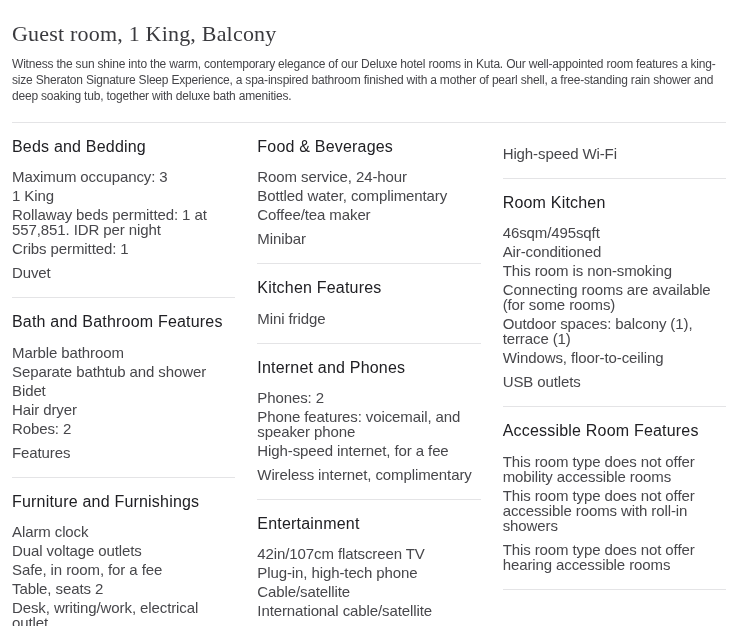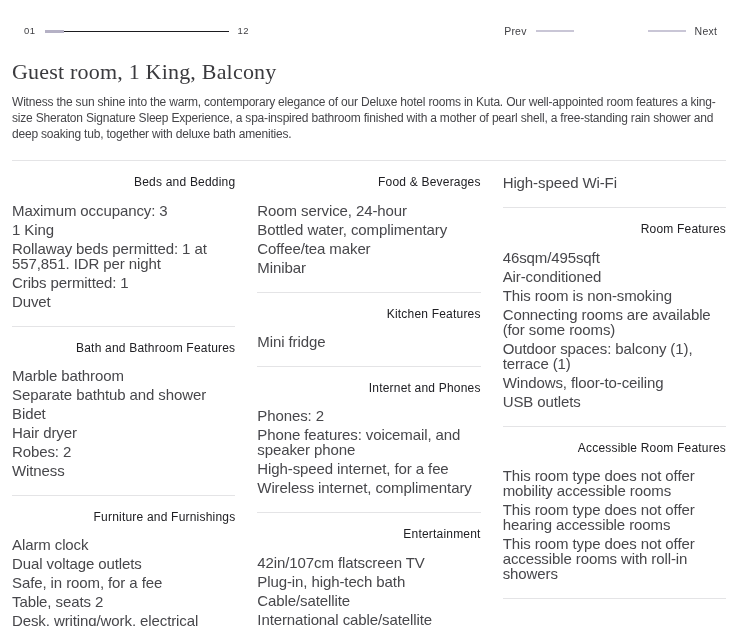--- a/index.html
+++ b/index.html
@@ -58,55 +58,34 @@
   }
 
   
   .grid{
     display:flex;gap:22px;margin:18px 12px 0;
     border-top:1px solid var(--divider);
   }
   .col{flex:1 1 0;min-width:0;}
   .section{padding:14px 0 17px;border-bottom:1px solid var(--divider);}
   .section h3{
-    margin:0 0 13px;font-size:12px;font-weight:400;color:var(--heading);
-    letter-spacing:.2px;line-height:1.2;text-align:right;
+    margin:0 0 13px;font-size:16px;font-weight:400;color:var(--heading);
+    letter-spacing:.2px;line-height:1.2;
   }
   .section p{
     margin:0 0 4px;font-size:15px;letter-spacing:-.1px;
     line-height:15px;color:var(--body);
   }
-  .section p:last-child{margin-bottom:0;}
+  .section p:last-child{margin-bottom:0;margin-top:9px;}
 </style>
 </head>
 <body>
 
 <div class="page">
 
-  <div class="topbar">
-    <div class="progress-group">
-      <span class="count-label">01</span>
-      <div class="progress-track">
-        <div class="rail"></div>
-        <div class="indicator"></div>
-      </div>
-      <span class="count-label">12</span>
-    </div>
-
-    <div class="nav-group">
-      <button class="nav-btn">
-        <span>Prev</span>
-        <span class="nav-line"></span>
-      </button>
-      <button class="nav-btn">
-        <span class="nav-line"></span>
-        <span>Next</span>
-      </button>
-    </div>
-  </div>
 
   <h1 class="page-title">Guest room, 1 King, Balcony</h1>
 
   <p class="room-desc">Witness the sun shine into the warm, contemporary elegance of our Deluxe hotel rooms in Kuta. Our well-appointed room features a king-size Sheraton Signature Sleep Experience, a spa-inspired bathroom finished with a mother of pearl shell, a free-standing rain shower and deep soaking tub, together with deluxe bath amenities.</p>
 
   <div class="grid" id="features-grid">
       <div class="col">
         <section class="section">
           <h3>Beds and Bedding</h3>
           <p>Maximum occupancy: 3</p>
@@ -115,21 +94,21 @@
           <p>Cribs permitted: 1</p>
           <p>Duvet</p>
         </section>
         <section class="section">
           <h3>Bath and Bathroom Features</h3>
           <p>Marble bathroom</p>
           <p>Separate bathtub and shower</p>
           <p>Bidet</p>
           <p>Hair dryer</p>
           <p>Robes: 2</p>
-          <p>Witness</p>
+          <p>Features</p>
         </section>
         <section class="section">
           <h3>Furniture and Furnishings</h3>
           <p>Alarm clock</p>
           <p>Dual voltage outlets</p>
           <p>Safe, in room, for a fee</p>
           <p>Table, seats 2</p>
           <p>Desk, writing/work, electrical outlet</p>
           <p>Iron and ironing board</p>
         </section>
@@ -149,42 +128,42 @@
         <section class="section">
           <h3>Internet and Phones</h3>
           <p>Phones: 2</p>
           <p>Phone features: voicemail, and speaker phone</p>
           <p>High-speed internet, for a fee</p>
           <p>Wireless internet, complimentary</p>
         </section>
         <section class="section">
           <h3>Entertainment</h3>
           <p>42in/107cm flatscreen TV</p>
-          <p>Plug-in, high-tech bath</p>
+          <p>Plug-in, high-tech phone</p>
           <p>Cable/satellite</p>
           <p>International cable/satellite</p>
           <p>CNN, ESPN, and HBO</p>
         </section>
       </div>
       <div class="col">
         <section class="section">
           <p>High-speed Wi-Fi</p>
         </section>
         <section class="section">
-          <h3>Room Features</h3>
+          <h3>Room Kitchen</h3>
           <p>46sqm/495sqft</p>
           <p>Air-conditioned</p>
           <p>This room is non-smoking</p>
           <p>Connecting rooms are available (for some rooms)</p>
           <p>Outdoor spaces: balcony (1), terrace (1)</p>
           <p>Windows, floor-to-ceiling</p>
           <p>USB outlets</p>
         </section>
         <section class="section">
           <h3>Accessible Room Features</h3>
           <p>This room type does not offer mobility accessible rooms</p>
+          <p>This room type does not offer accessible rooms with roll-in showers</p>
           <p>This room type does not offer hearing accessible rooms</p>
-          <p>This room type does not offer accessible rooms with roll-in showers</p>
         </section>
       </div>
     </div>
 
 </div>
 
 </body></html>

